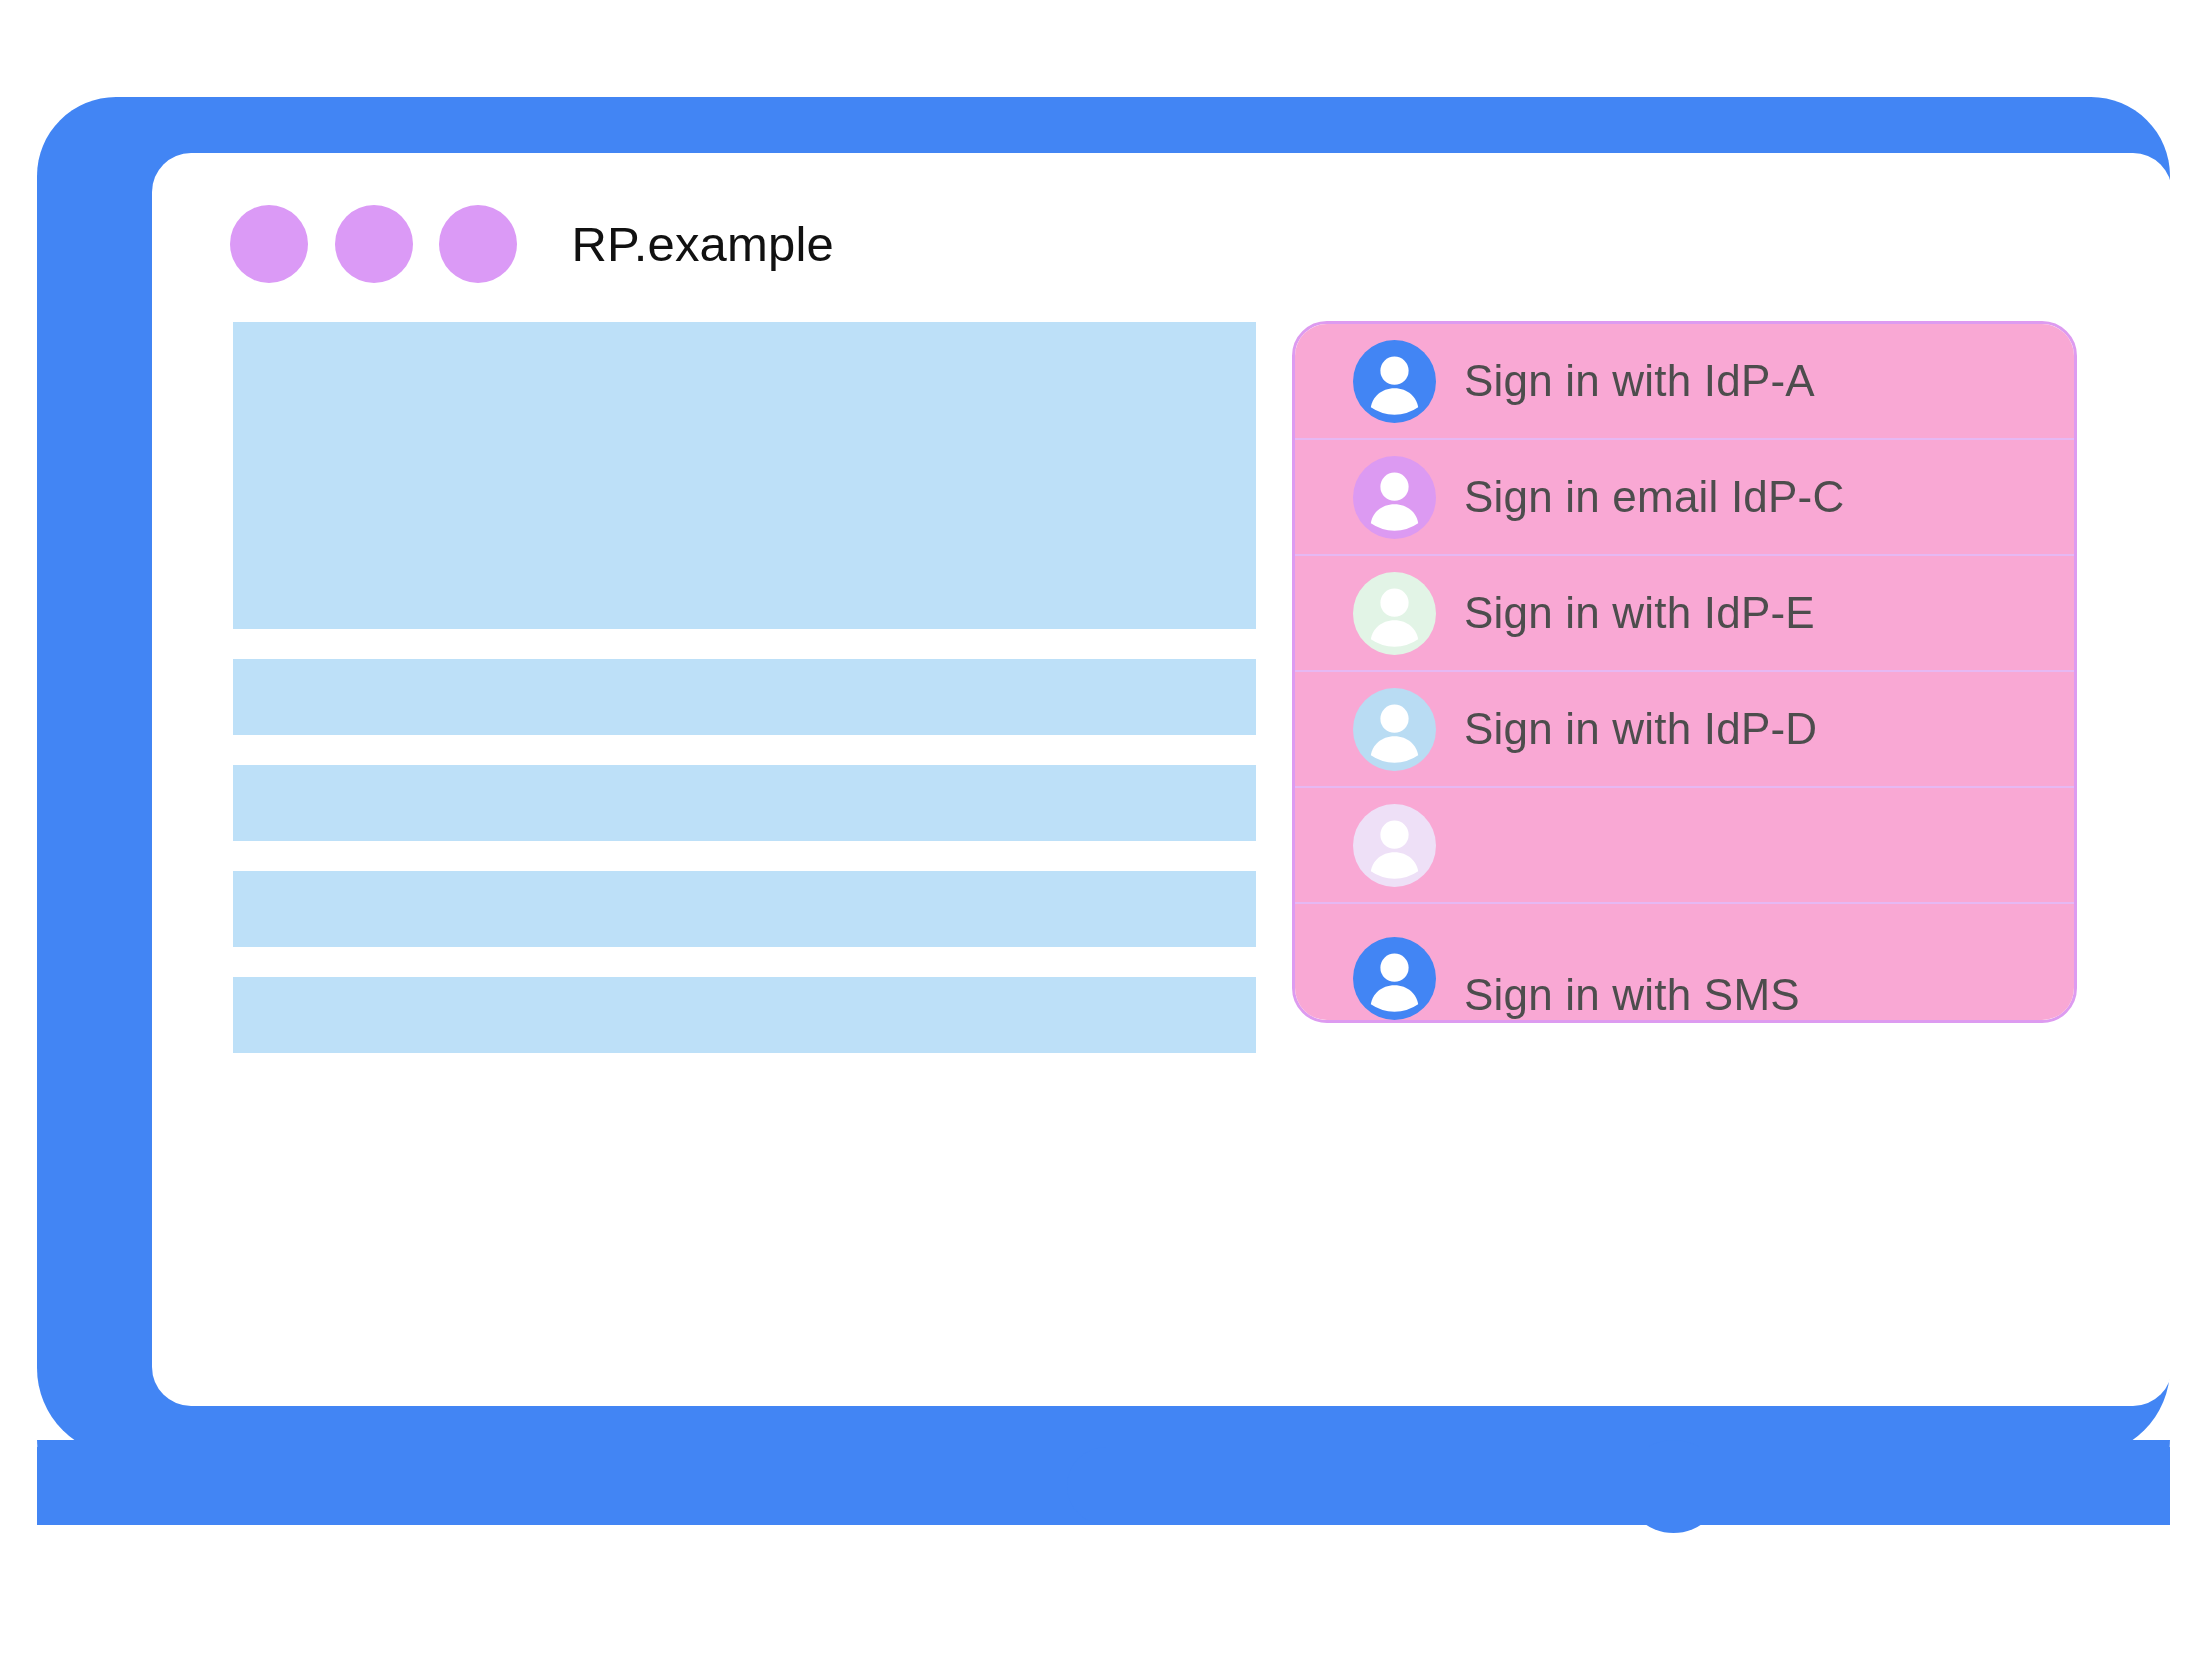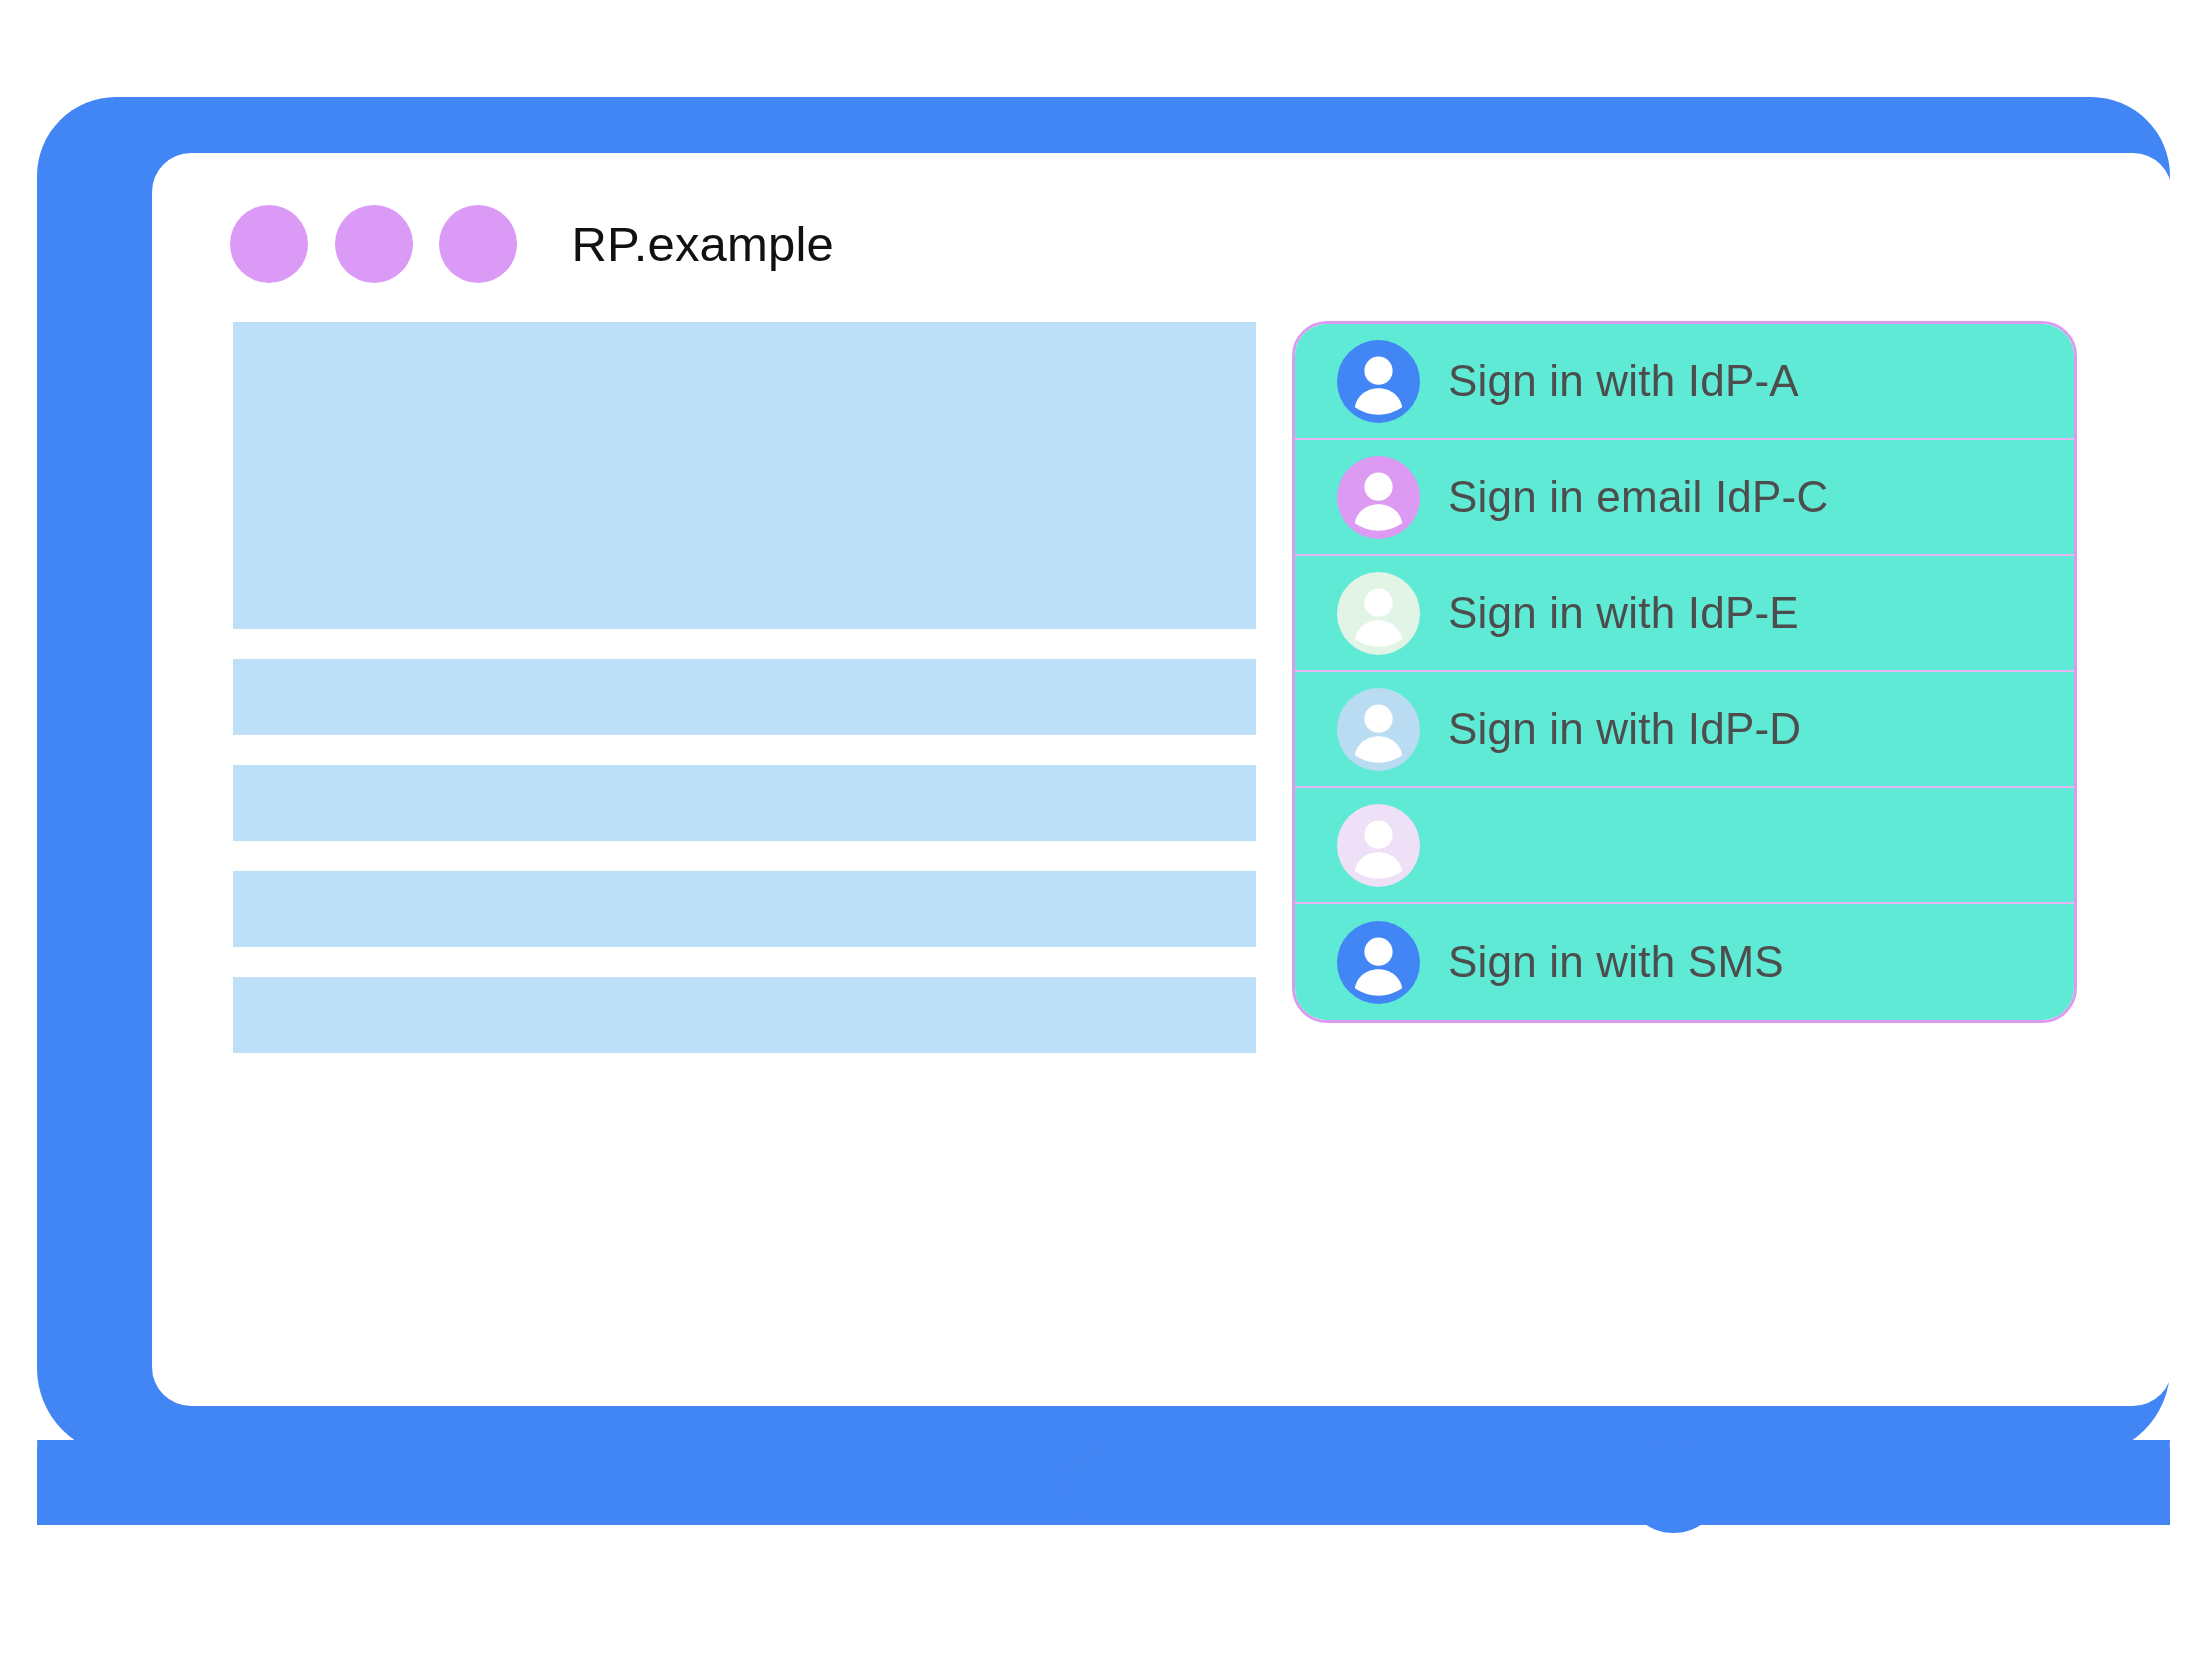--- a/index.html
+++ b/index.html
@@ -132,27 +132,27 @@
     border: 3.5px solid #dd9bf0;
     border-radius: 35px;
     background: #ffffff;
     box-sizing: border-box;
     overflow: hidden;
   }
   .account-row {
     display: flex;
     align-items: center;
     height: 116px;
-    padding-left: 42px;
+    padding-left: 58px;
     box-sizing: border-box;
     border-bottom: 2.6px solid #e6b8f3;
-    background: #5eead4;
+    background: #f9a8d4;
     cursor: pointer;
   }
-  .account-row:last-child { border-bottom: none; }
+  .account-row:last-child { border-bottom: none; align-items: flex-end; }
 
   .avatar {
     width: 83px;
     height: 83px;
     border-radius: 50%;
     flex: none;
     position: relative;
     margin-right: 28px;
   }
   .avatar svg { display: block; width: 100%; height: 100%; }

